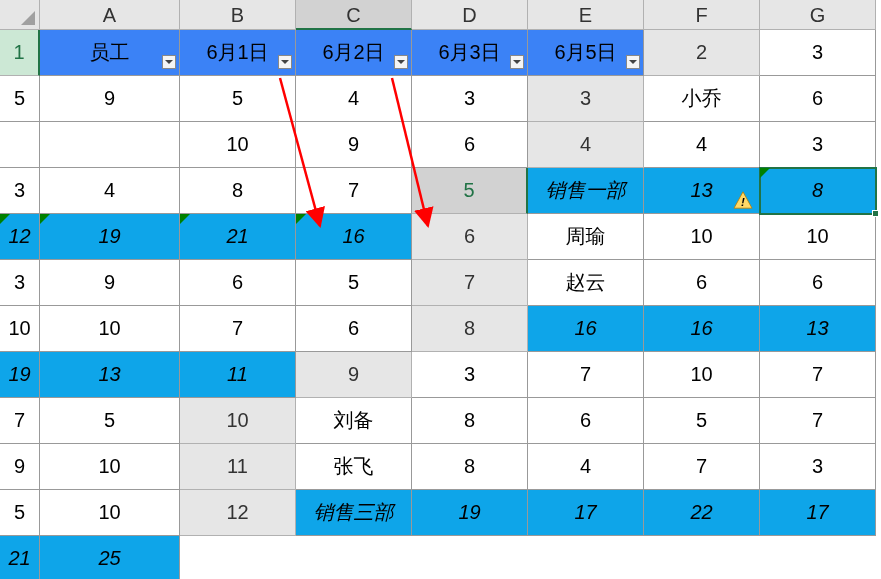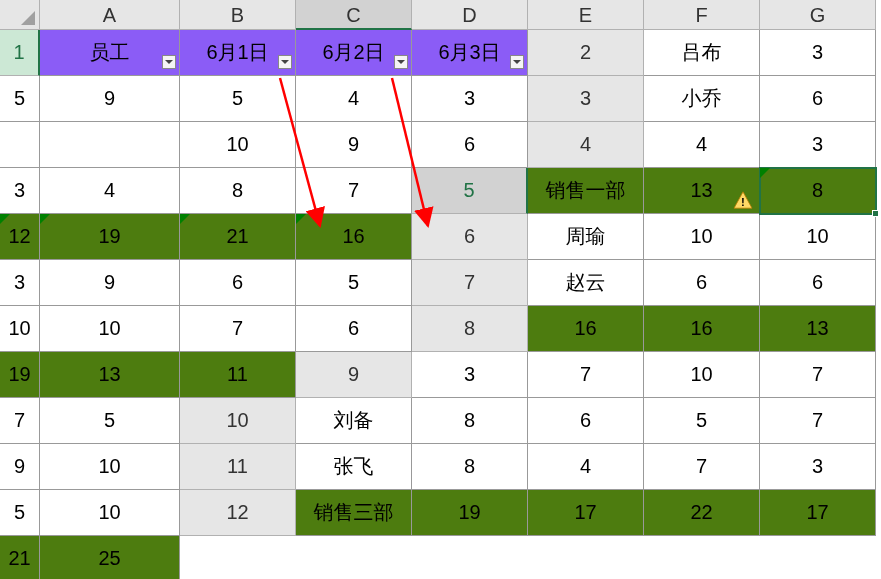--- a/index.html
+++ b/index.html
@@ -70,21 +70,21 @@
       border-bottom: 1px solid #999;
       text-align: center;
       line-height: 45px;
       height: 46px;
       background: #fff;
       position: relative;
       color: #000;
     }
     .cell.hdr {
       font-weight: normal;
-      background: #8b5cf6;
+      background: #3b82f6;
       position: relative;
     }
     .filter-arrow {
       position: absolute;
       right: 3px;
       bottom: 6px;
       width: 14px;
       height: 14px;
       border: 1px solid #888;
       background: #f5f5f5;
@@ -93,21 +93,22 @@
       justify-content: center;
     }
     .filter-arrow::after {
       content: "";
       width: 0; height: 0;
       border-left: 4px solid transparent;
       border-right: 4px solid transparent;
       border-top: 4px solid #444;
     }
     .cell.subtotal {
-      background: #4d7c0f;
+      background: #0ea5e9;
+      font-style: italic;
     }
     .cell.subtotal.green-tri::before {
       content: "";
       position: absolute;
       left: 0; top: 0;
       width: 0; height: 0;
       border-top: 10px solid #008000;
       border-right: 10px solid transparent;
     }
     .cell.selected {
@@ -153,23 +154,23 @@
   <div class="colhead">D</div>
   <div class="colhead">E</div>
   <div class="colhead">F</div>
   <div class="colhead">G</div>
 
   <div class="rowhead r1">1</div>
   <div class="cell hdr"><span>员工</span><span class="filter-arrow"></span></div>
   <div class="cell hdr"><span>6月1日</span><span class="filter-arrow"></span></div>
   <div class="cell hdr"><span>6月2日</span><span class="filter-arrow"></span></div>
   <div class="cell hdr"><span>6月3日</span><span class="filter-arrow"></span></div>
+  <div class="cell hdr"><span>6月5日</span><span class="filter-arrow"></span></div>
 
   <div class="rowhead">2</div>
-  <div class="cell">吕布</div>
   <div class="cell">3</div>
   <div class="cell">5</div>
   <div class="cell">9</div>
   <div class="cell">5</div>
   <div class="cell">4</div>
   <div class="cell">3</div>
 
   <div class="rowhead">3</div>
   <div class="cell">小乔</div>
   <div class="cell">6</div>

